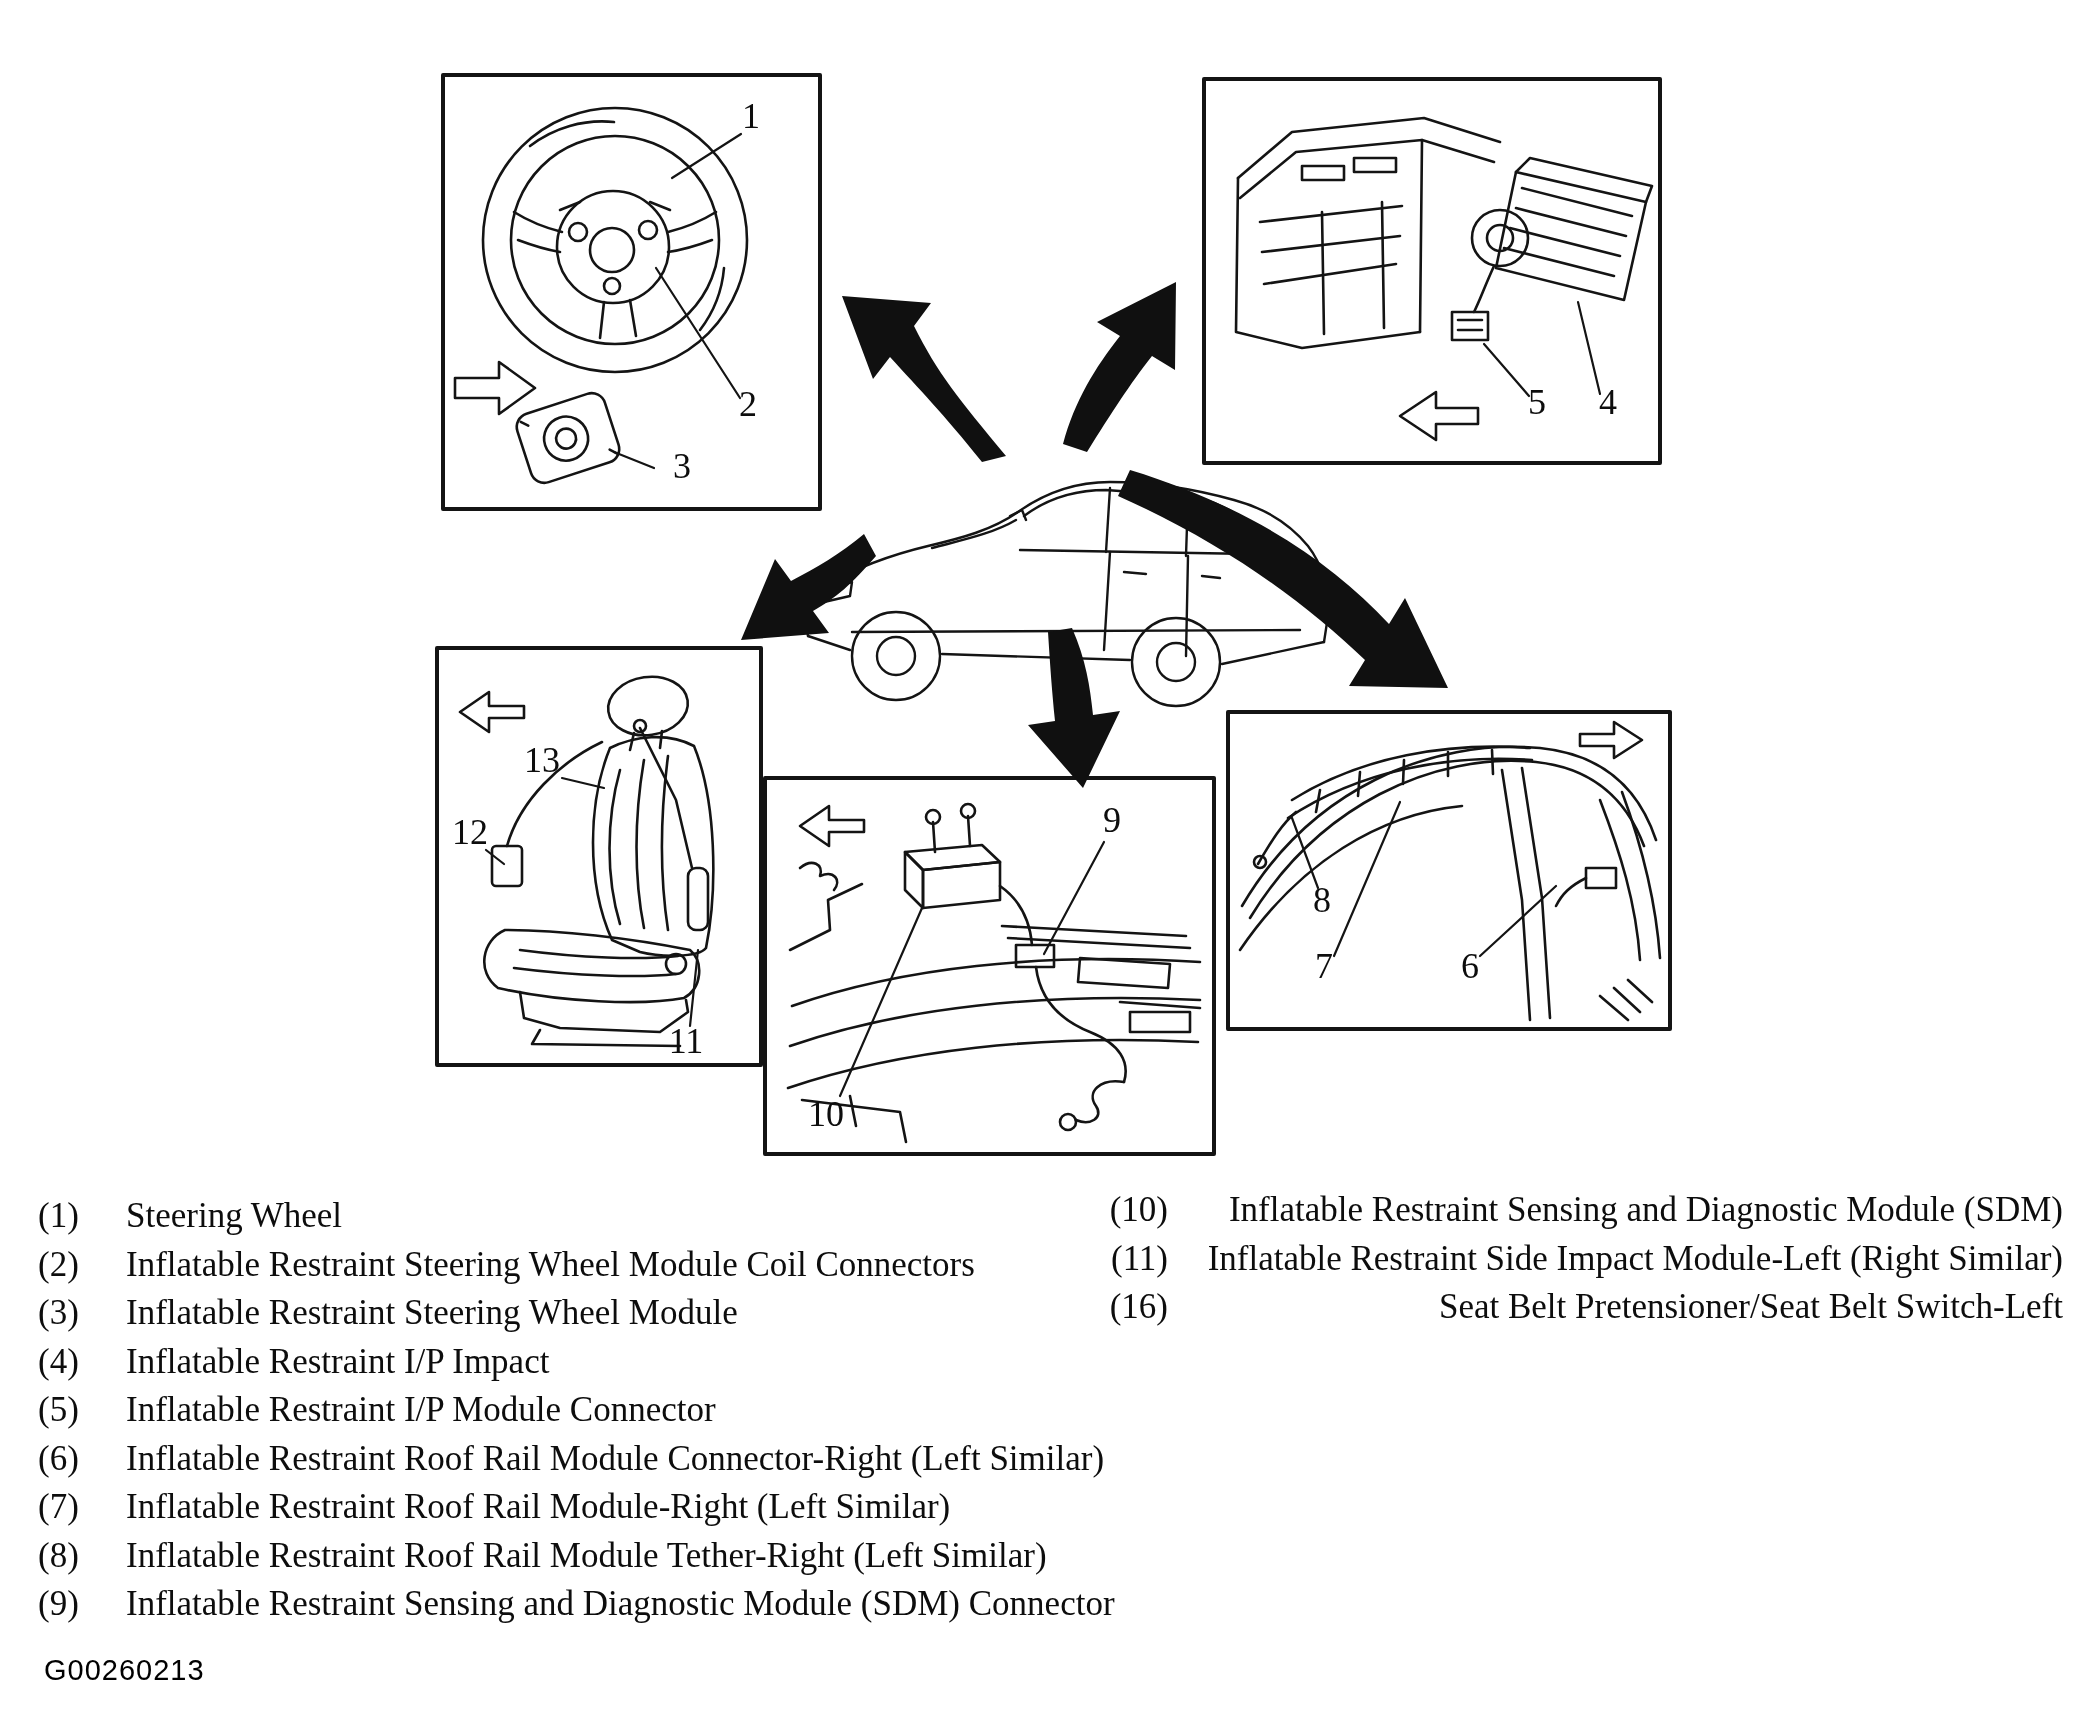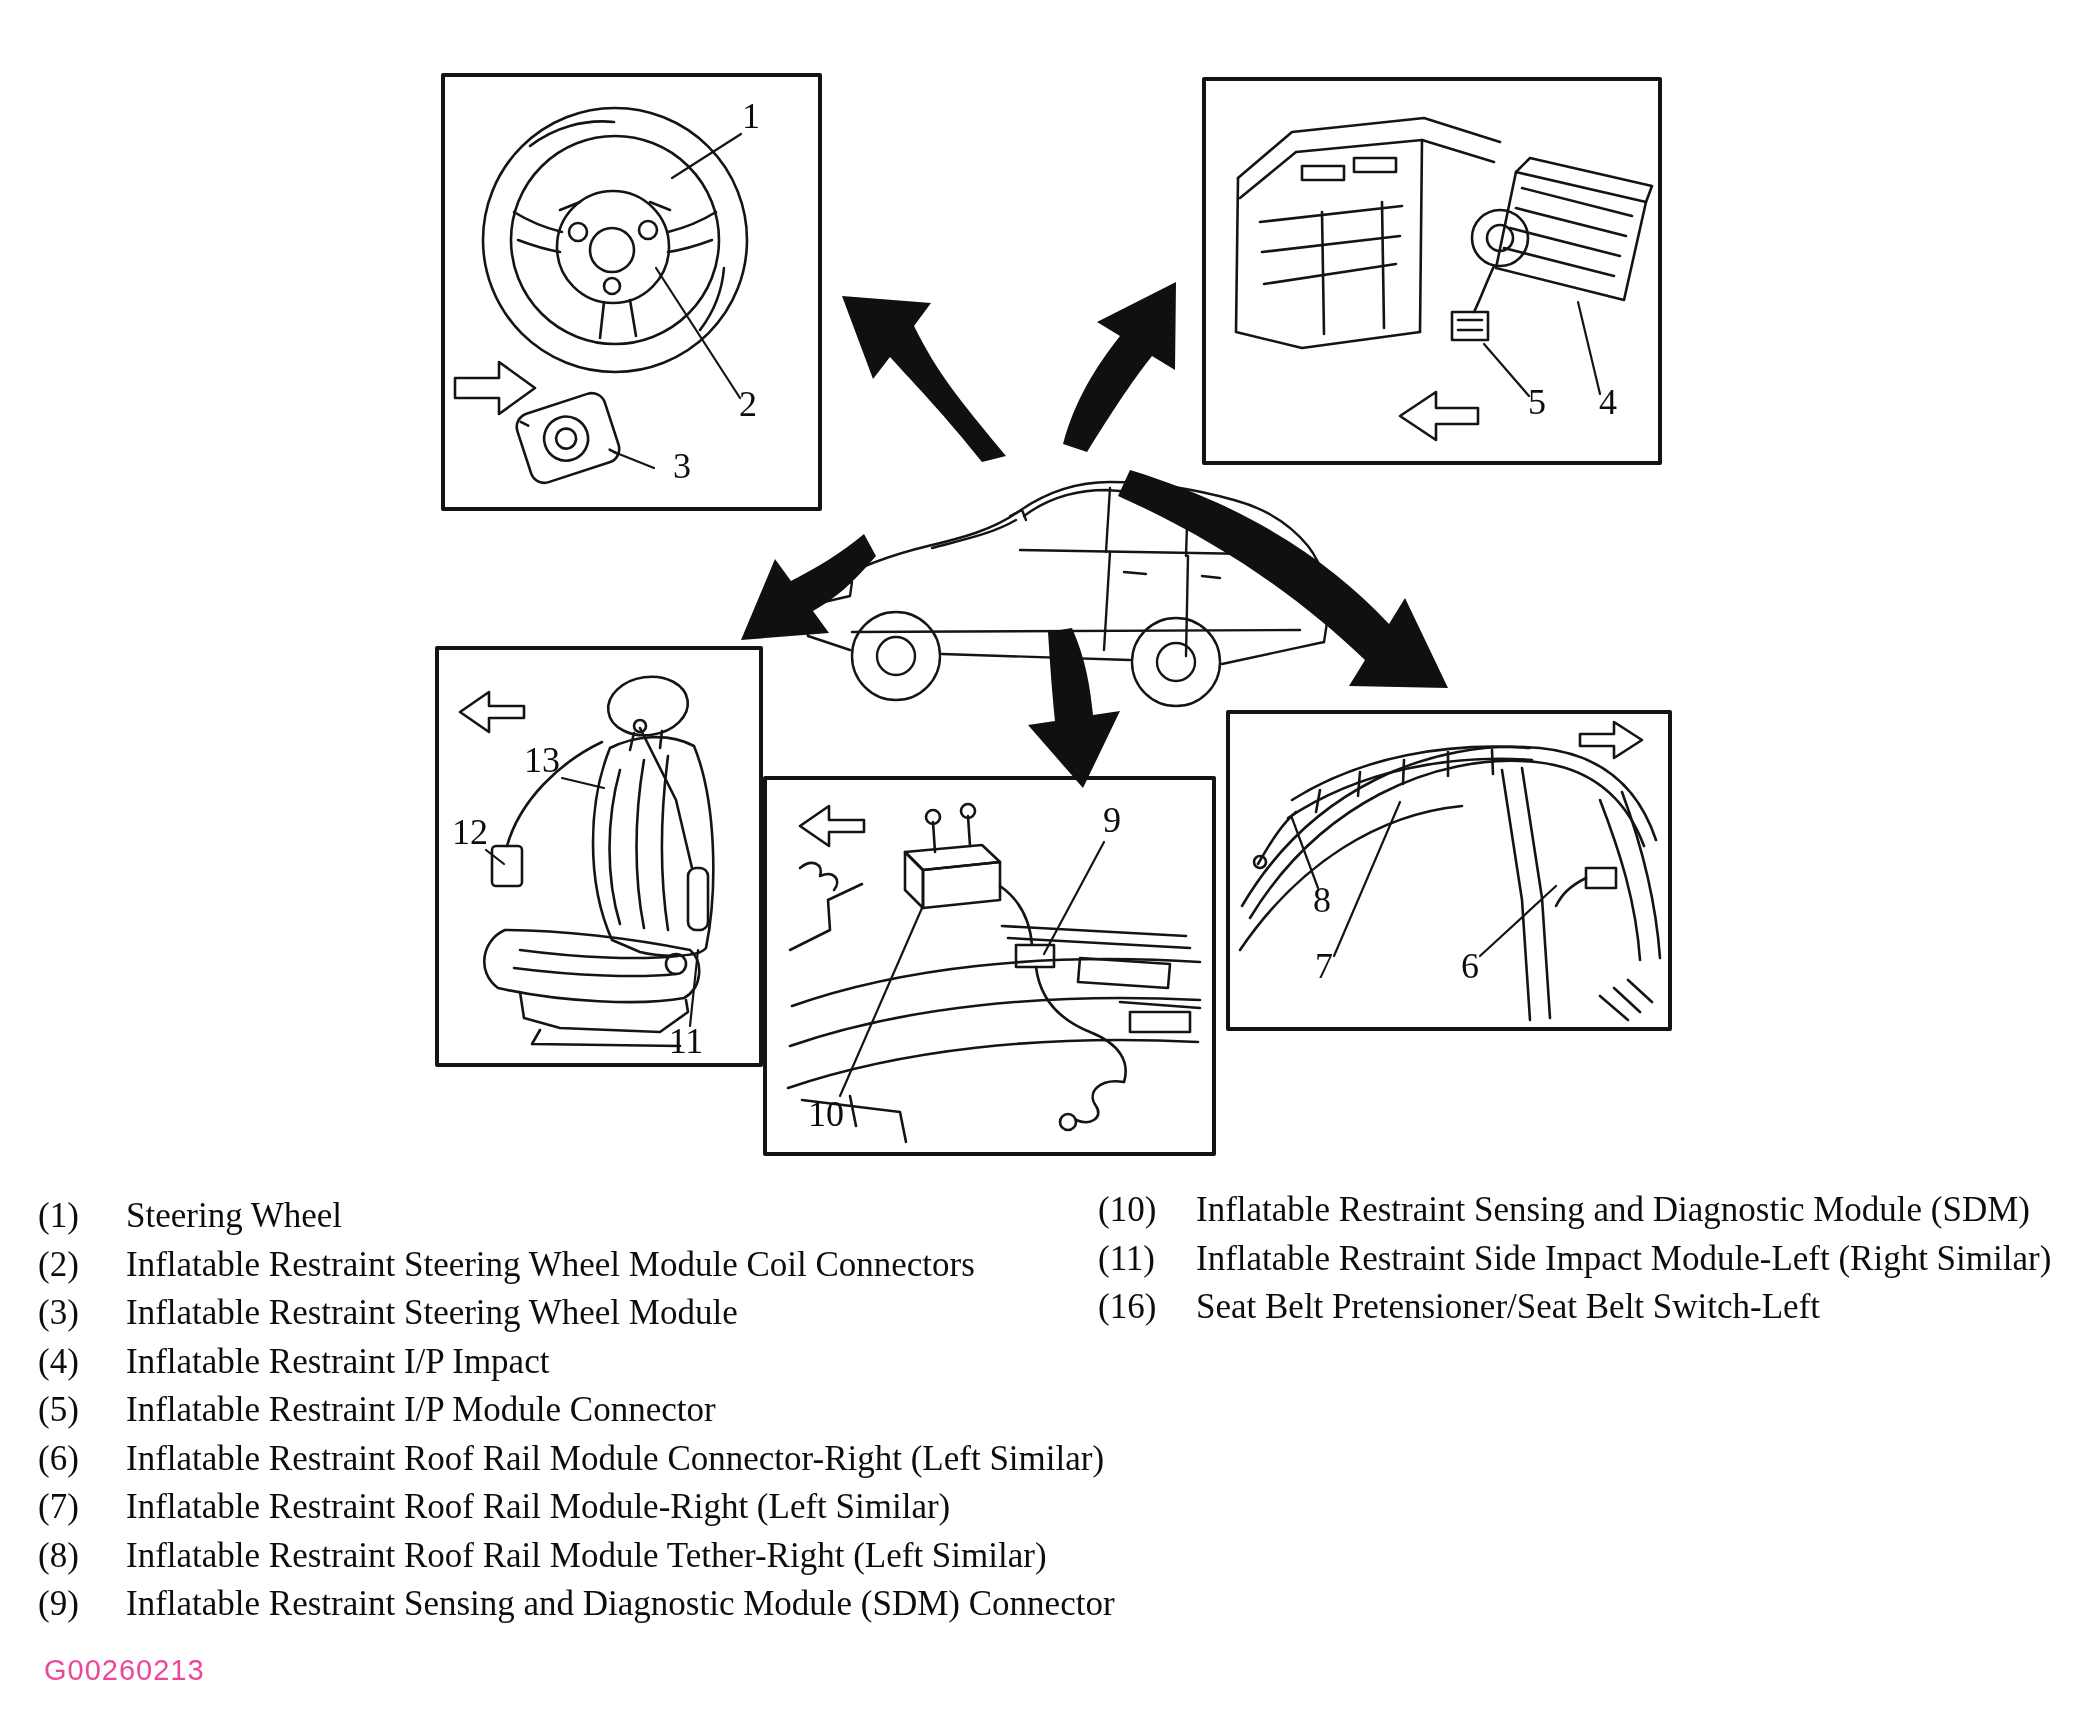--- a/index.html
+++ b/index.html
@@ -3,28 +3,28 @@
 <meta charset="utf-8">
 <style>
   html,body{margin:0;padding:0;background:#ffffff;}
   .page{
     position:relative;width:2075px;height:1735px;background:#ffffff;
     overflow:hidden;font-family:"Liberation Serif",serif;color:#0d0d0d;
   }
   .diagram-svg{position:absolute;left:0;top:0;}
   .legend{position:absolute;font-size:35px;color:#0d0d0d;}
   .legend-col-left{left:38px;top:1192px;width:1120px;}
-  .legend-col-right{left:1098px;top:1186px;width:965px;}
+  .legend-col-right{left:1098px;top:1186px;width:965px;text-align:right;}
   .legend-row{display:flex;align-items:flex-start;line-height:48.5px;}
   .legend-num{flex:0 0 60px;}
   .legend-col-right .legend-num{flex:0 0 70px;}
   .legend-label{flex:1 1 auto;margin-left:28px;}
   .figure-id{
     position:absolute;left:44px;top:1654px;
-    font-family:"Liberation Sans",sans-serif;font-size:29px;color:#ec4899;letter-spacing:1px;
+    font-family:"Liberation Sans",sans-serif;font-size:29px;color:#000000;letter-spacing:1px;
   }
 </style>
 </head>
 <body>
 
 <div class="page">
 
   <svg class="diagram-svg" width="2075" height="1735" viewBox="0 0 2075 1735">
     <g stroke="#141414" fill="none" stroke-width="2.6" stroke-linecap="round" stroke-linejoin="round">
 

